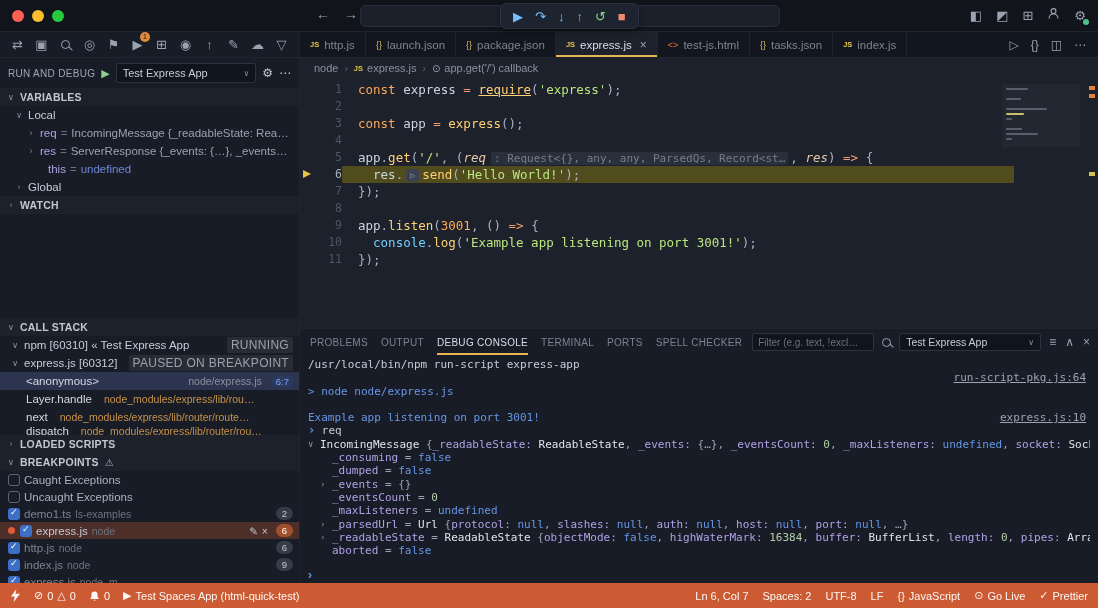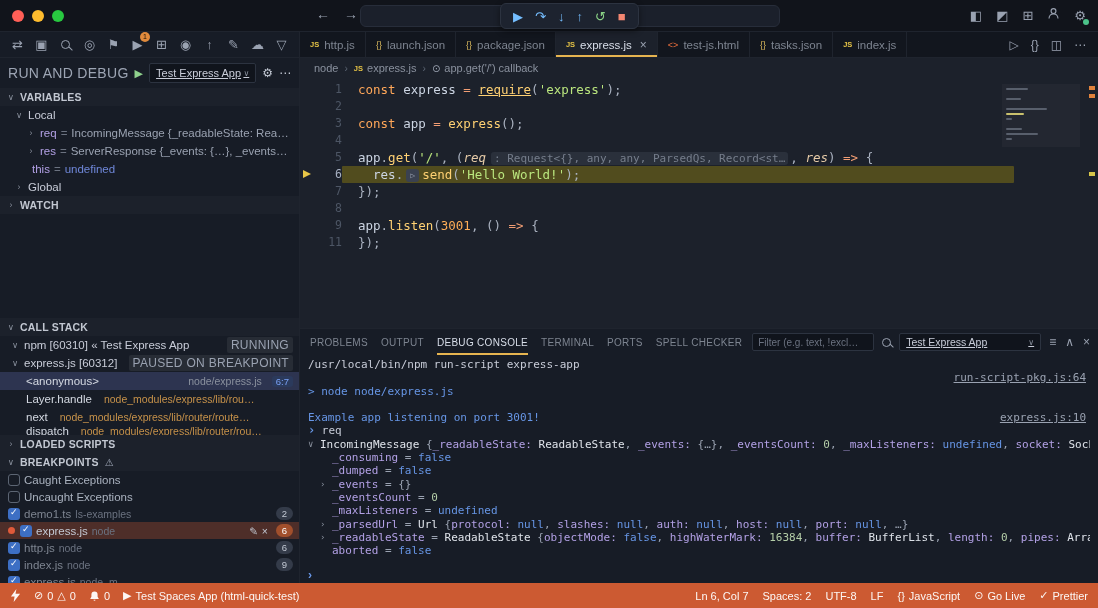--- a/index.html
+++ b/index.html
@@ -28,24 +28,24 @@
              color:#9aa2b1; font-size:13px; border-bottom:1px solid #1f242e; }
   .toolbtn { position:relative; display:inline-flex; align-items:center; justify-content:center; width:15px; }
   .orange-badge { position:absolute; right:-5px; top:-5px; min-width:10px; height:10px; border-radius:5px;
                   background:#e08a3c; color:#1a1005; font-size:7px; line-height:10px; text-align:center; padding:0 2px; }
   .mag { width:9px; height:9px; border:1.4px solid #9aa2b1; border-radius:50%; position:relative; display:inline-block; }
   .mag::after { content:""; position:absolute; width:5px; height:1.4px; background:#9aa2b1; transform:rotate(45deg); right:-4px; bottom:-1px; }
 
   
   .sidebar { flex:1; overflow:hidden; font-size:11.5px; }
   .sb-top { height:30px; display:flex; align-items:center; gap:6px; padding:0 8px; }
-  .sb-title { font-size:14px; color:#9da5b4; letter-spacing:.3px; white-space:nowrap; }
+  .sb-title { font-size:10px; color:#9da5b4; letter-spacing:.3px; white-space:nowrap; }
   .play { color:#8fd18c; font-size:11px; cursor:default; }
   .cfg, .sess { height:20px; border:1px solid #2c3340; background:#10141c; border-radius:2px; display:flex;
-                align-items:center; padding:0 6px; font-size:11px; color:#c8ccd8; min-width:0;text-decoration:underline; }
+                align-items:center; padding:0 6px; font-size:11px; color:#c8ccd8; min-width:0; }
   .cfg { flex:1; }
   .cfg .lbl, .sess .lbl { flex:1; overflow:hidden; white-space:nowrap; }
   .chev { color:#8a919e; font-size:8px; }
   .hicon { color:#c3c9d4; font-size:12px; }
   .sb-header { height:18px; display:flex; align-items:center; gap:4px; font-weight:bold; font-size:10.5px;
                color:#c2c7d1; padding:0 6px; background:rgba(255,255,255,.025); letter-spacing:.2px; }
   .tw { color:#8a919e; font-size:8.5px; width:10px; text-align:center; font-weight:normal; flex:none; }
   .warn { color:#9aa2b1; font-size:10px; font-weight:normal; margin-left:2px; }
   .row { height:18px; display:flex; align-items:center; gap:4px; padding-right:6px; white-space:nowrap; overflow:hidden; font-size:11.5px; }
   .scope-lbl { color:#c8ccd8; }
@@ -254,21 +254,21 @@
               <span class="var-name">req</span>
               <span class="var-eq">=</span>
               <span class="var-val">IncomingMessage {_readableState: Readabl…</span>
             </div>
             <div class="row" style="padding-left: 26px;">
               <span class="tw">›</span>
               <span class="var-name">res</span>
               <span class="var-eq">=</span>
               <span class="var-val">ServerResponse {_events: {…}, _eventsCou…</span>
             </div>
-            <div class="row" style="padding-left: 18px;">
+            <div class="row" style="padding-left: 34px;">
               <span class="tw"> </span>
               <span class="var-name">this</span>
               <span class="var-eq">=</span>
               <span class="var-val undef">undefined</span>
             </div>
             <div class="row" style="padding-left: 14px;">
               <span class="tw">›</span>
               <span class="scope-lbl">Global</span>
             </div>
           </div>
@@ -457,20 +457,25 @@
           </div>
           <div class="code-line">
             <span class="glyph"></span>
             <span class="ln">8</span>
             <span class="code"></span>
           </div>
           <div class="code-line">
             <span class="glyph"></span>
             <span class="ln">9</span>
             <span class="code"><span class="c-id">app</span><span class="c-pu">.</span><span class="c-fn">listen</span><span class="c-pu">(</span><span class="c-num">3001</span><span class="c-pu">, () </span><span class="c-op">=&gt;</span><span class="c-pu"> {</span></span>
+          </div>
+          <div class="code-line">
+            <span class="glyph"></span>
+            <span class="ln">10</span>
+            <span class="code"><span class="c-pu">  </span><span class="c-id2">console</span><span class="c-pu">.</span><span class="c-fn">log</span><span class="c-pu">(</span><span class="c-str">'Example app listening on port 3001!'</span><span class="c-pu">);</span></span>
           </div>
           <div class="code-line">
             <span class="glyph"></span>
             <span class="ln">11</span>
             <span class="code"><span class="c-pu">});</span></span>
           </div>
           <div class="minimap">
             <div class="mm-line" style="width: 22.2px;"></div>
             <div class="mm-line" style="width: 0px;"></div>
             <div class="mm-line" style="width: 15.44px;"></div>

